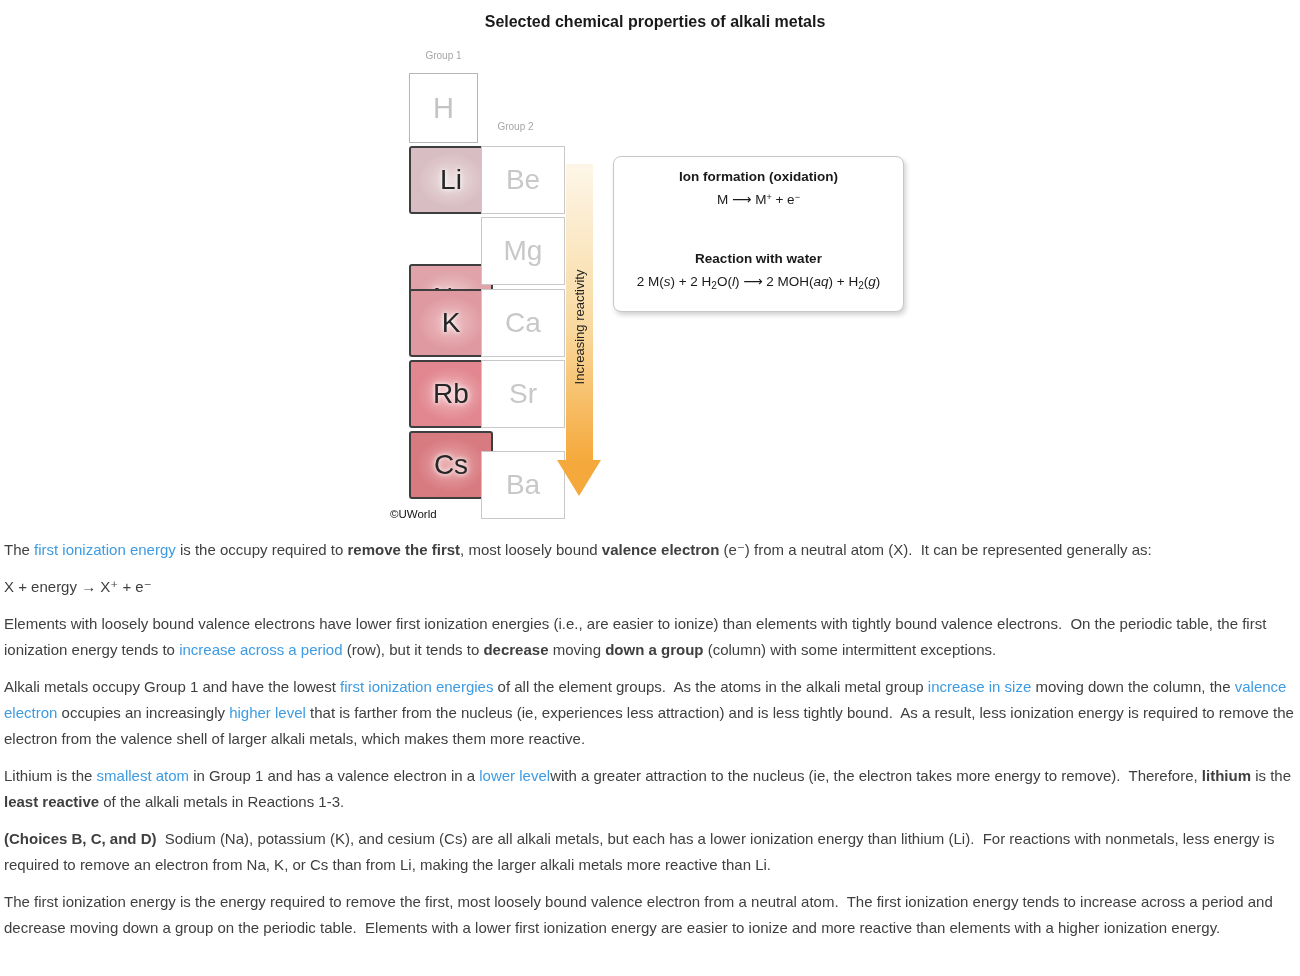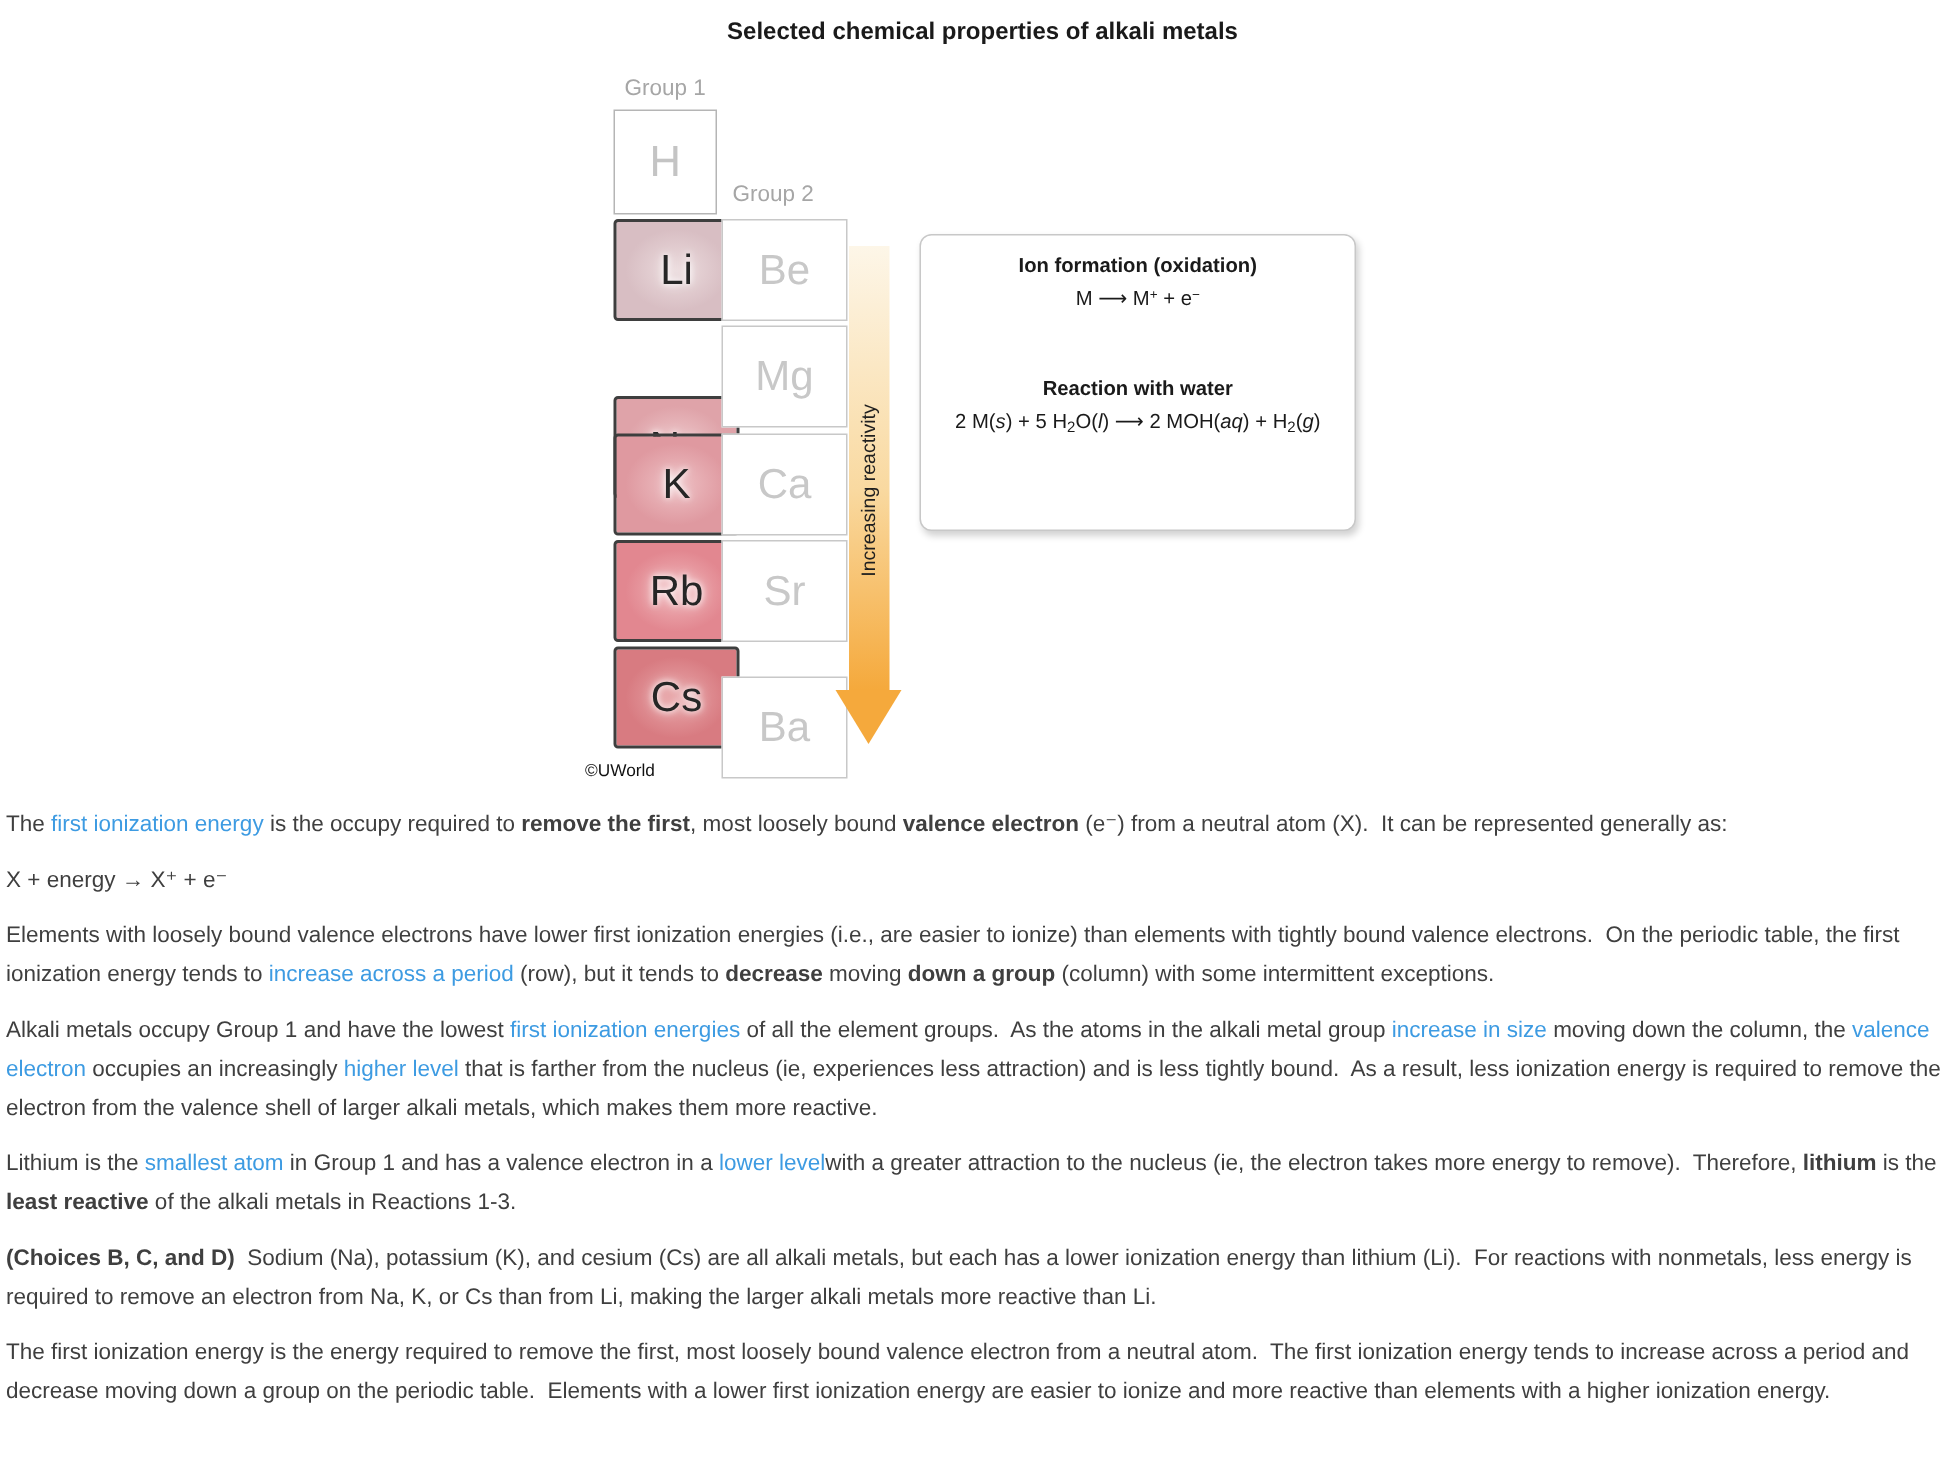--- a/index.html
+++ b/index.html
@@ -8,39 +8,39 @@
     --red-cell-border:#3E3E3E; --red-cell-text:#262626;
     --arrow-top:#FDF6E8; --arrow-mid:#F9D9A0; --arrow-bottom:#F5A93C;
     --box-border:#C8C8C8;
   }
   *{box-sizing:border-box;}
   html,body{margin:0;padding:0;background:#fff;}
   body{width:1300px;height:976px;overflow:hidden;font-family:"Liberation Sans","DejaVu Sans",sans-serif;}
   .figure{position:relative;width:1300px;height:526px;}
   .fig-title{position:absolute;top:13px;left:10px;width:1290px;text-align:center;
     font-size:16px;font-weight:bold;color:var(--title);}
-  .glabel{position:absolute;width:69px;text-align:center;font-size:15px;color:var(--muted-label);}
+  .glabel{position:absolute;width:69px;text-align:center;font-size:10px;color:var(--muted-label);}
   .g1{left:409px;top:50px;}
   .g2{left:481px;top:121px;}
   .cell{position:absolute;width:84px;height:68px;display:flex;align-items:center;justify-content:center;}
   .hcell{left:409px;top:73px;width:69px;height:70px;border:1px solid #B5B5B5;background:#fff;
     color:#C4C4C4;font-size:29px;}
   .gray{left:481px;border:1px solid var(--gray-cell-border);background:#fff;
     color:var(--gray-cell-text);font-size:28px;}
   .red{left:409px;border:2px solid var(--red-cell-border);border-radius:3px;
     color:var(--red-cell-text);font-size:28px;
     text-shadow:0 0 4px #fff,0 0 8px rgba(255,255,255,.85);}
   .arrow-band{position:absolute;left:566px;top:164px;width:27px;height:296px;
     background:linear-gradient(to bottom,var(--arrow-top) 0%,var(--arrow-mid) 55%,var(--arrow-bottom) 100%);}
   .arrow-head{position:absolute;left:557px;top:460px;width:0;height:0;
     border-left:22px solid transparent;border-right:22px solid transparent;
     border-top:36px solid var(--arrow-bottom);}
   .arrow-label{position:absolute;left:579px;top:327px;transform:translate(-50%,-50%) rotate(-90deg);
     white-space:nowrap;font-size:13px;color:#1F1F1F;}
-  .info-box{position:absolute;left:613px;top:156px;width:291px;height:198px;background:#fff;
+  .info-box{position:absolute;left:613px;top:156px;width:291px;height:156px;background:#fff;
     border:1px solid var(--box-border);border-radius:8px;
     box-shadow:2px 3px 5px rgba(0,0,0,0.18);padding:12px 6px 0;text-align:center;}
   .ib-title{font-size:13.5px;font-weight:bold;color:#1A1A1A;}
   .ib-eq{font-size:13.5px;color:#1A1A1A;margin-top:7px;white-space:pre-wrap;}
   .ib-title.mt{margin-top:44px;}
   .ib-eq sup{font-size:9px;vertical-align:4px;}
   .ib-eq sub{font-size:10px;vertical-align:-3px;}
   .copyright{position:absolute;left:390px;top:508px;font-size:11.5px;color:#111;}
   .explanation{margin:3px 4px 0;font-size:15px;line-height:26px;color:var(--text);}
   .explanation p{margin:11px 0;white-space:pre-wrap;}
@@ -101,21 +101,21 @@
       </div>
 
     <div class="arrow-band"></div>
     <div class="arrow-head"></div>
     <div class="arrow-label">Increasing reactivity</div>
 
     <div class="info-box">
       <div class="ib-title">Ion formation (oxidation)</div>
       <div class="ib-eq" id="eq-ion"><span>M ⟶ M</span><sup>+</sup><span> + e</span><sup>−</sup></div>
       <div class="ib-title mt">Reaction with water</div>
-      <div class="ib-eq" id="eq-water"><span>2 M(</span><span class="i">s</span><span>) + 5 H</span><sub>2</sub><span>O(</span><span class="i">l</span><span>) ⟶ 2 MOH(</span><span class="i">aq</span><span>) + H</span><sub>2</sub><span>(</span><span class="i">g</span><span>)</span></div>
+      <div class="ib-eq" id="eq-water"><span>2 M(</span><span class="i">s</span><span>) + 2 H</span><sub>2</sub><span>O(</span><span class="i">l</span><span>) ⟶ 2 MOH(</span><span class="i">aq</span><span>) + H</span><sub>2</sub><span>(</span><span class="i">g</span><span>)</span></div>
     </div>
 
     <div class="copyright">©UWorld</div>
   </div>
 
   <div class="explanation" id="explanation">
       <p><span>The </span><span class="link">first ionization energy</span><span> is the occupy required to </span><span class="b">remove the first</span><span>, most loosely bound </span><span class="b">valence electron</span><span> (e⁻) from a neutral atom (X).  It can be represented generally as:</span></p>
       <p class="center"><span>X + energy → X⁺ + e⁻</span></p>
       <p><span>Elements with loosely bound valence electrons have lower first ionization energies (i.e., are easier to ionize) than elements with tightly bound valence electrons.  On the periodic table, the first ionization energy tends to </span><span class="link">increase across a period</span><span> (row), but it tends to </span><span class="b">decrease</span><span> moving </span><span class="b">down a group</span><span> (column) with some intermittent exceptions.</span></p>
       <p><span>Alkali metals occupy Group 1 and have the lowest </span><span class="link">first ionization energies</span><span> of all the element groups.  As the atoms in the alkali metal group </span><span class="link">increase in size</span><span> moving down the column, the </span><span class="link">valence electron</span><span> occupies an increasingly </span><span class="link">higher level</span><span> that is farther from the nucleus (ie, experiences less attraction) and is less tightly bound.  As a result, less ionization energy is required to remove the electron from the valence shell of larger alkali metals, which makes them more reactive.</span></p>

